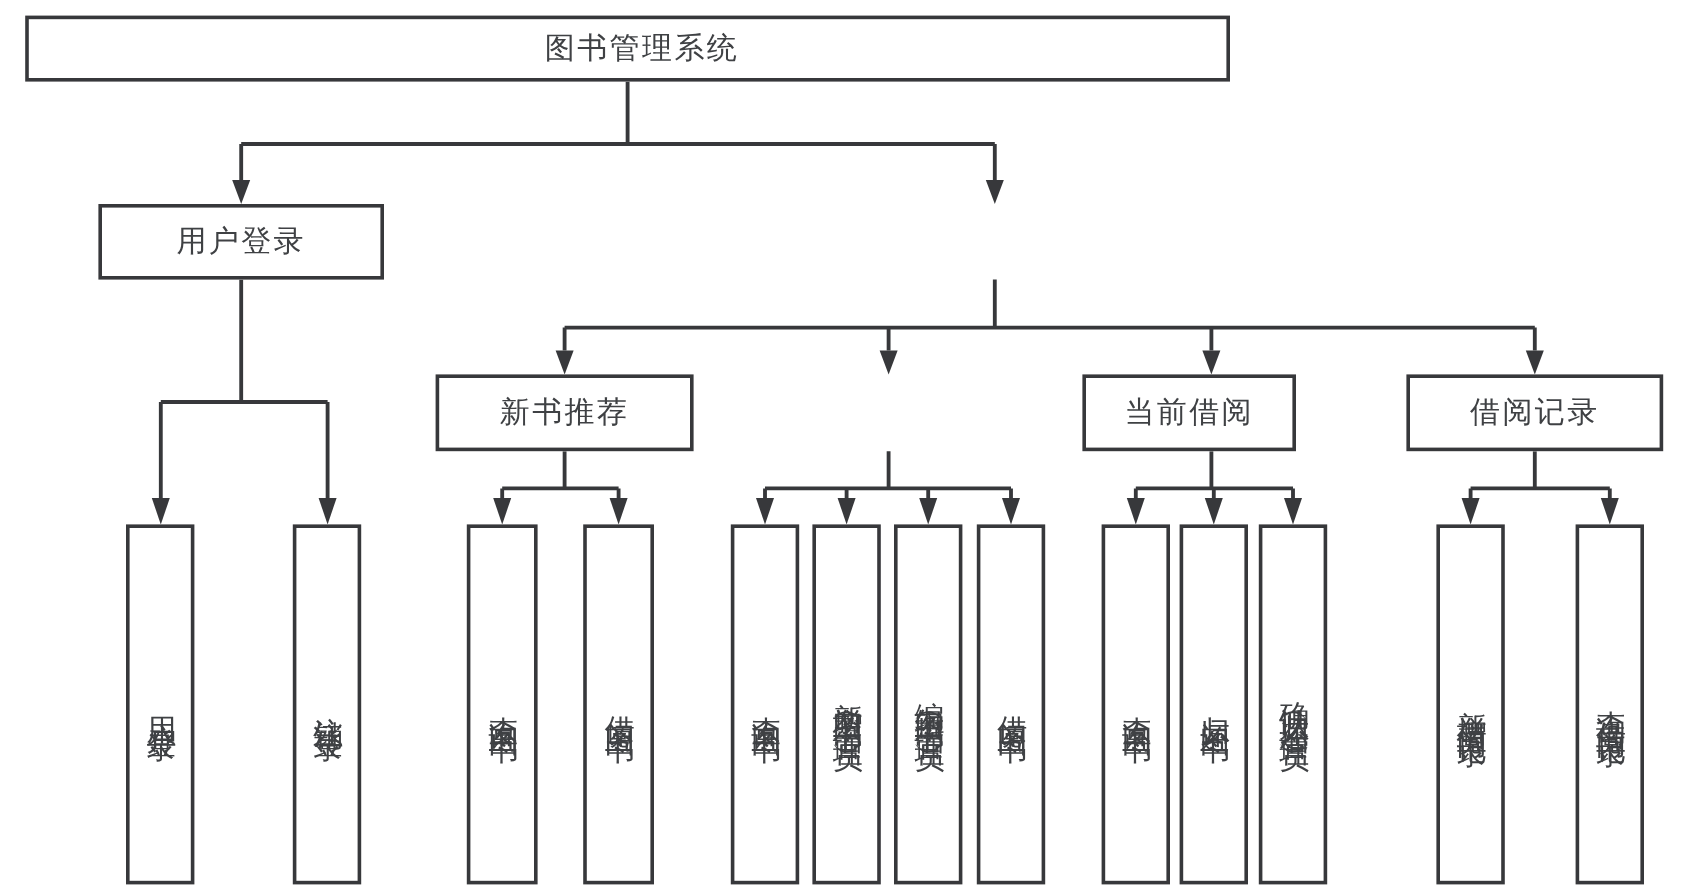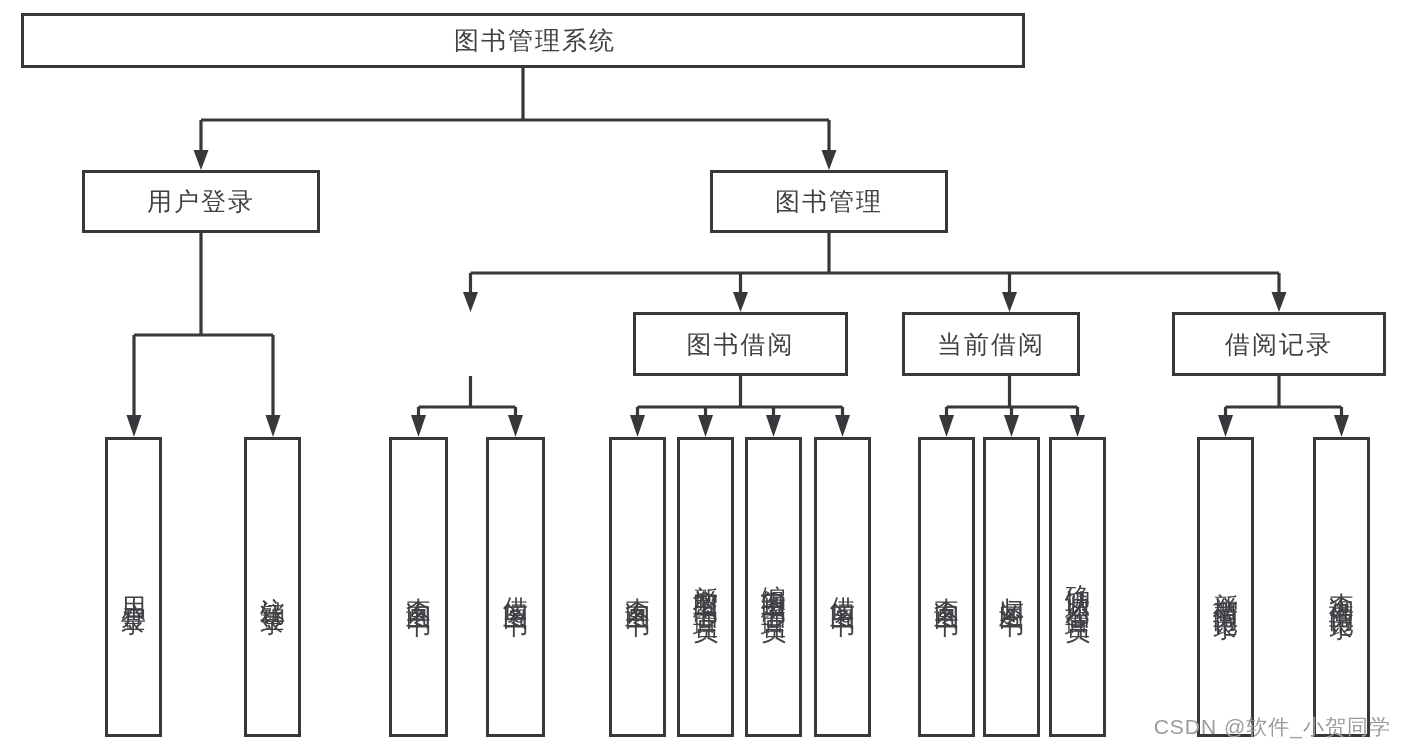--- a/index.html
+++ b/index.html
@@ -122,26 +122,23 @@
     <polygon class="arrow" points="1334,415 1349,415 1341.5,437"></polygon>
   </svg>
 
   <div class="node h-node n-root">
     <span>图书管理系统</span>
   </div>
 
   <div class="node h-node n-login">
     <span>用户登录</span>
   </div>
-  <div class="node h-node n-mgmt">
-    <span>图书管理</span>
-  </div>
 
-  <div class="node h-node n-l3-1">
-    <span>图书借阅</span>
+  <div class="node h-node n-l3-0">
+    <span>新书推荐</span>
   </div>
   <div class="node h-node n-l3-2">
     <span>当前借阅</span>
   </div>
   <div class="node h-node n-l3-3">
     <span>借阅记录</span>
   </div>
 
   <div class="node v-node n-a0">
     <span>用户登录</span>
@@ -180,15 +177,14 @@
     <span>确认归还（管理员）</span>
   </div>
 
   <div class="node v-node n-e0">
     <span>新增借阅记录</span>
   </div>
   <div class="node v-node n-e1">
     <span>查询借阅记录</span>
   </div>
 
-  <div class="watermark">CSDN @软件_小贺同学</div>
 
 </div>
 
 </body></html>

